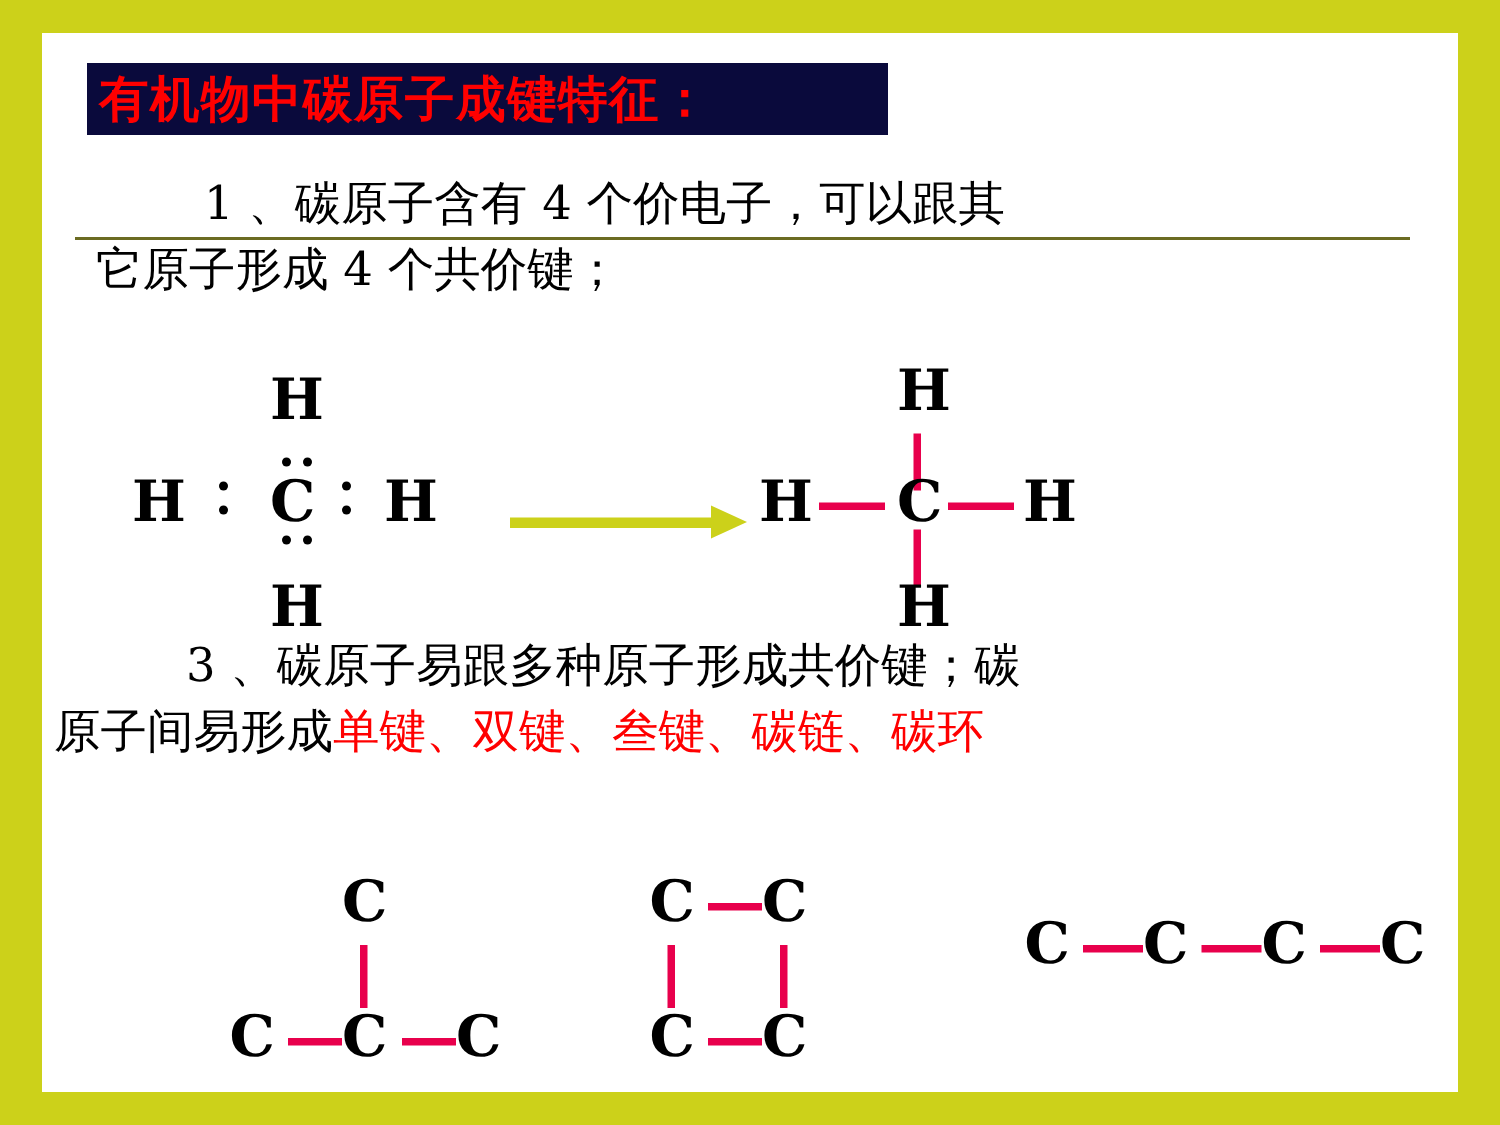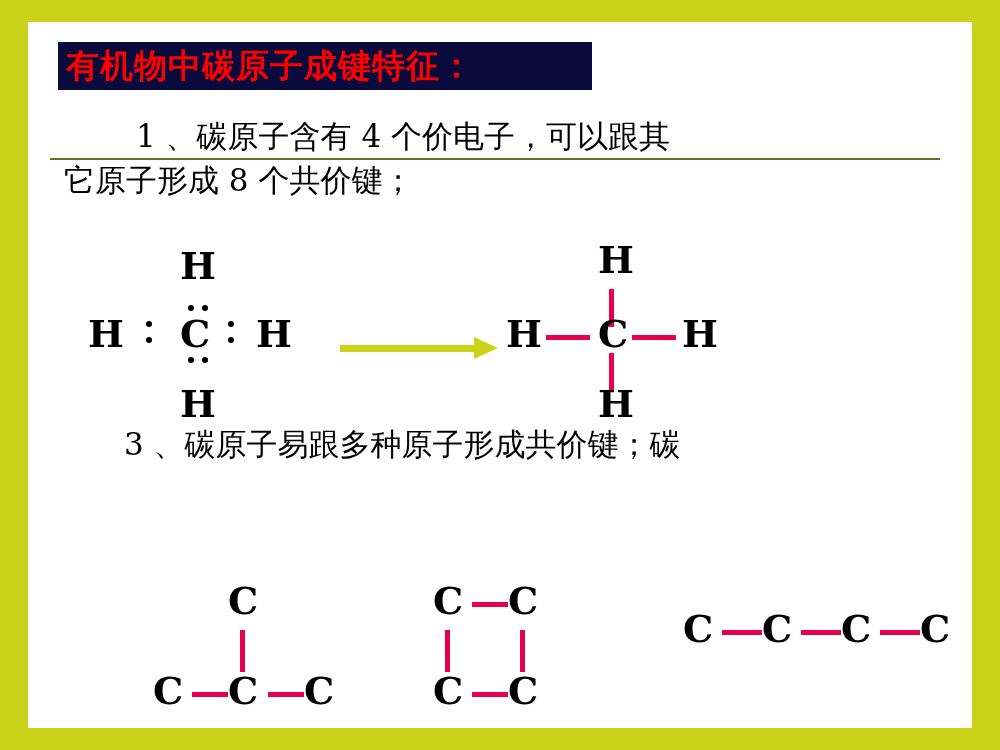--- a/index.html
+++ b/index.html
@@ -149,21 +149,21 @@
 <body>
 
 <div class="slide">
 
   <div class="title-bar">
     <span class="title-text">有机物中碳原子成键特征：</span>
   </div>
 
   <div class="para1">
     <div class="line1">1 、碳原子含有 4 个价电子，可以跟其</div>
-    <div class="line2">它原子形成 8 个共价键；</div>
+    <div class="line2">它原子形成 4 个共价键；</div>
   </div>
   <div class="underline"></div>
 
   <div class="diagram1">
 
     <span class="atom" style="left:152px; top:10px;">H</span>
 
     <span class="dotpair" style="left:160px; top:68px; width:26px; height:10px;">
       <span class="dot" style="left:0px; top:0px;"></span>
       <span class="dot" style="left:14px; top:0px;"></span>
@@ -207,20 +207,21 @@
 
     <span class="bond-h" style="left:604px; top:98px; width:44px;"></span>
     <span class="atom" style="left:654px; top:78px;">H</span>
 
     <span class="bond-v" style="left:581px; top:116px; height:38px;"></span>
     <span class="atom" style="left:570px; top:148px;">H</span>
   </div>
 
   <div class="para2">
     <div class="l1">3 、碳原子易跟多种原子形成共价键；碳</div>
+    <div><span>原子间易形成</span><span class="red">单键、双键、叁键、碳链、碳环</span></div>
   </div>
 
   <div class="diagram2">
 
     <span class="atom" style="left:200px; top:0px;">C</span>
     <span class="bond-v" style="left:212px; top:48px; height:42px;"></span>
     <span class="atom" style="left:125px; top:90px;">C</span>
     <span class="bond-h" style="left:164px; top:110px; width:36px;"></span>
     <span class="atom" style="left:200px; top:90px;">C</span>
     <span class="bond-h" style="left:240px; top:110px; width:36px;"></span>

